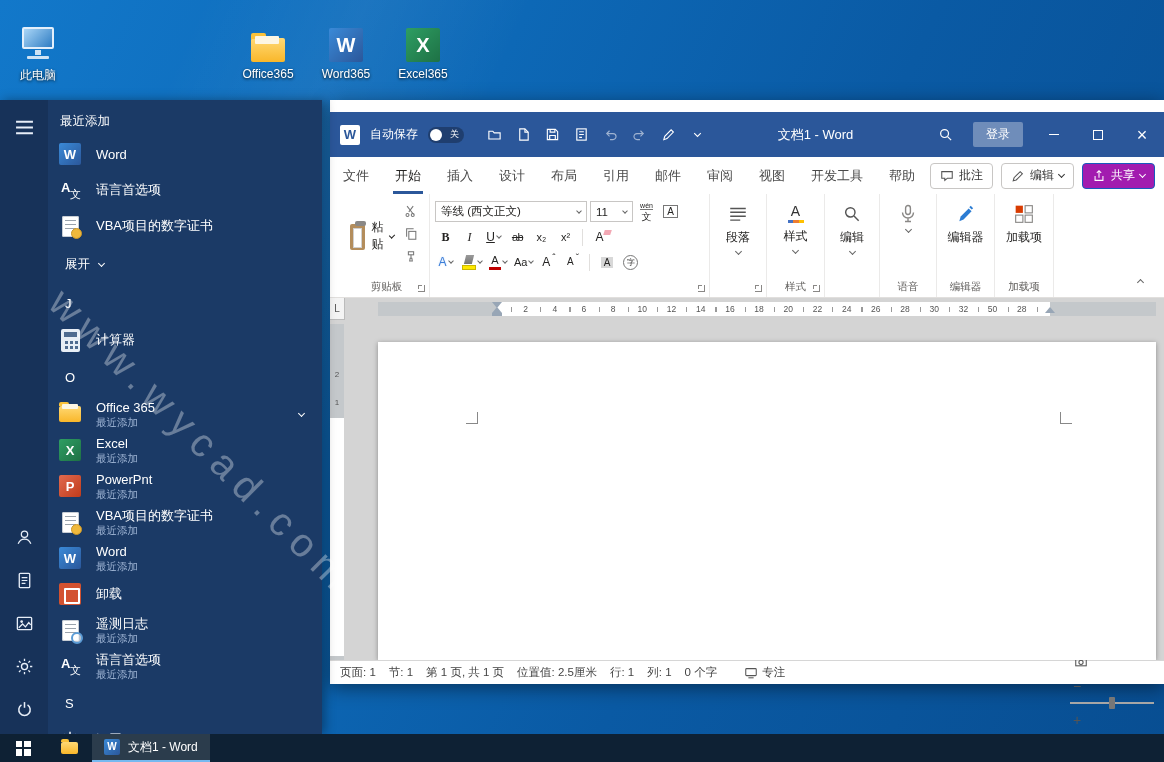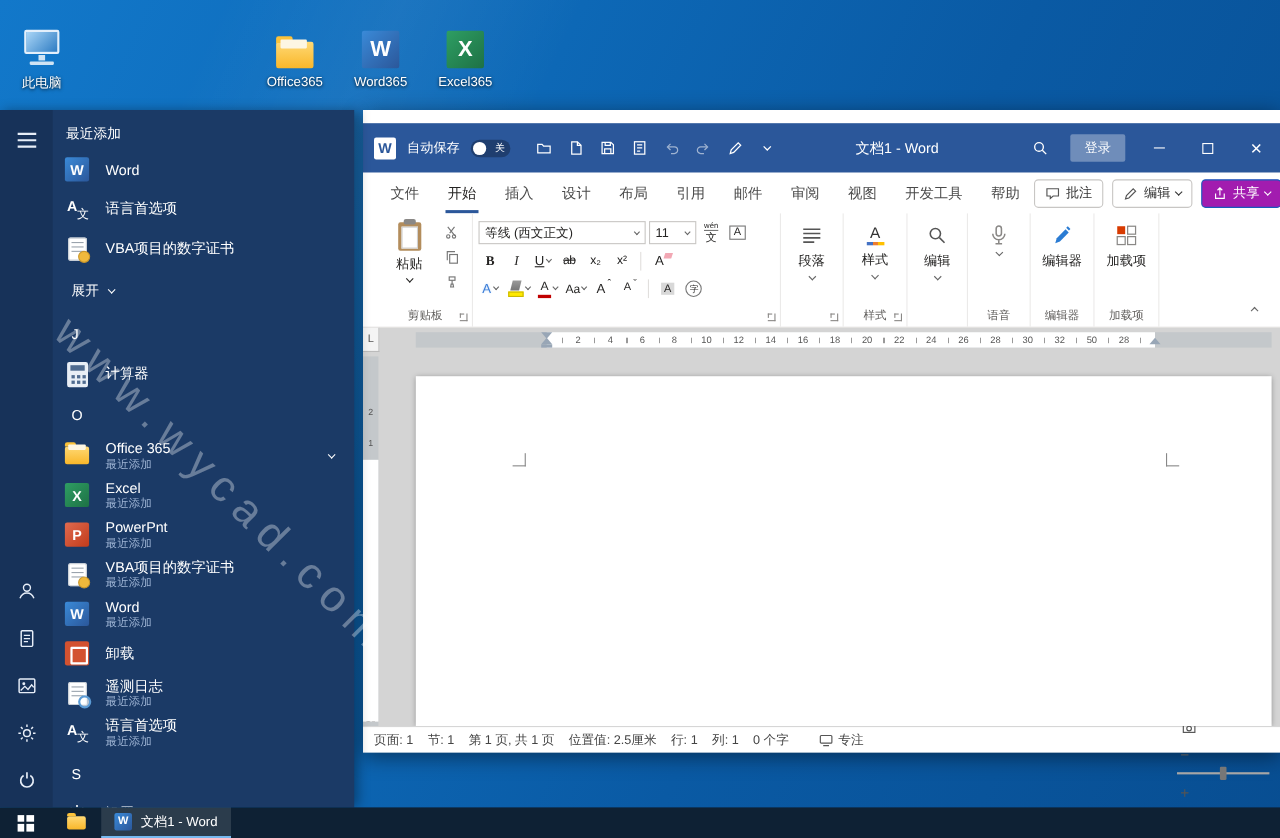--- a/index.html
+++ b/index.html
@@ -92,38 +92,38 @@
   .tb-title { flex:1; text-align:center; font-size:13px; white-space:nowrap; overflow:hidden; }
   .tb-right { display:flex; align-items:center; height:100%; flex:none; }
   .search-btn { width:38px; height:100%; background:none; border:none; display:flex; align-items:center; justify-content:center; cursor:pointer; }
   .search-btn svg { width:15px; height:15px; stroke:#fff; fill:none; stroke-width:1.3; }
   .signin { height:25px; padding:0 13px; margin:0 9px; background:rgba(255,255,255,.32); border:none; border-radius:2px; color:#fff; font-size:12px; display:flex; align-items:center; cursor:pointer; }
   .winbtn { width:44px; height:100%; background:none; border:none; color:#fff; display:flex; align-items:center; justify-content:center; cursor:pointer; }
   .min-glyph { width:10px; height:1px; background:#fff; }
   .max-glyph { width:10px; height:10px; border:1px solid #fff; }
   .close-glyph::before { content:"×"; font-size:18px; line-height:1; }
 
-  .tabrow { height:37px; flex:none; background:#fff; display:flex; align-items:stretch; padding-left:12px; }
+  .tabrow { height:37px; flex:none; background:#fff; display:flex; align-items:stretch; }
   .tab { padding:0 13px; display:flex; align-items:center; font-size:13px; color:#4a4a4a; position:relative; cursor:pointer; white-space:nowrap; }
   .tab.active { color:#252423; }
   .tab.active::after { content:""; position:absolute; left:11px; right:11px; bottom:0; height:3px; background:#2b579a; }
   .tab-actions { margin-left:auto; display:flex; align-items:center; gap:8px; padding-right:9px; }
   .act-btn { height:26px; border:1px solid #c8c6c4; border-radius:4px; background:#fff; display:flex; align-items:center; gap:5px; padding:0 9px; font-size:12px; color:#333; cursor:pointer; white-space:nowrap; }
   .act-btn svg { width:14px; height:14px; stroke:#555; fill:none; stroke-width:1.2; }
   .act-share { background:#a21caf; border-color:#185abd; color:#fff; }
   .act-share svg { stroke:#fff; }
 
   .ribbon { height:104px; flex:none; background:#fff; border-bottom:1px solid #e1dfdd; display:flex; padding-left:14px; position:relative; }
   .rgroup { position:relative; height:100%; flex:none; border-right:1px solid #ebeae9; }
   .rgroup-label { position:absolute; bottom:3px; left:0; right:0; text-align:center; font-size:10.5px; color:#605e5c; pointer-events:none; }
   .launcher { position:absolute; bottom:5px; right:4px; width:7px; height:7px; border-right:1px solid #8a8886; border-bottom:1px solid #8a8886; cursor:pointer; }
   .launcher::before { content:""; position:absolute; left:0; top:0; width:3px; height:3px; border-left:1px solid #8a8886; border-top:1px solid #8a8886; }
 
   .g-clip { width:86px; }
-  .paste-btn { position:absolute; left:6px; top:6px; width:44px; height:72px; display:flex; flex-direction:column; align-items:center; gap:4px; border:none; background:none; font-size:12px; color:#252423; cursor:pointer; }
+  .paste-btn { position:absolute; left:6px; top:6px; width:44px; height:72px; display:flex; flex-direction:row; align-items:center; gap:4px; border:none; background:none; font-size:12px; color:#252423; cursor:pointer; }
   .clipboard-ic { position:relative; width:21px; height:26px; background:#b38d5c; border-radius:2px; margin-top:2px; }
   .clipboard-ic::before { content:""; position:absolute; left:3px; top:4px; right:3px; bottom:2px; background:#fff; border:1px solid #d0d0d0; }
   .clipboard-ic::after { content:""; position:absolute; top:-3px; left:5px; width:11px; height:5px; background:#8a8886; border-radius:2px; }
   .clip-minis { position:absolute; left:57px; top:9px; display:flex; flex-direction:column; gap:7px; }
   .mini-btn { width:20px; height:16px; display:flex; align-items:center; justify-content:center; border:none; background:none; cursor:pointer; }
   .mini-btn svg { width:14px; height:14px; stroke:#777; fill:none; stroke-width:1.2; }
 
   .g-font { width:280px; }
   .font-row { position:absolute; left:5px; display:flex; align-items:center; gap:3px; }
   .r1 { top:7px; } .r2 { top:33px; } .r3 { top:58px; }

